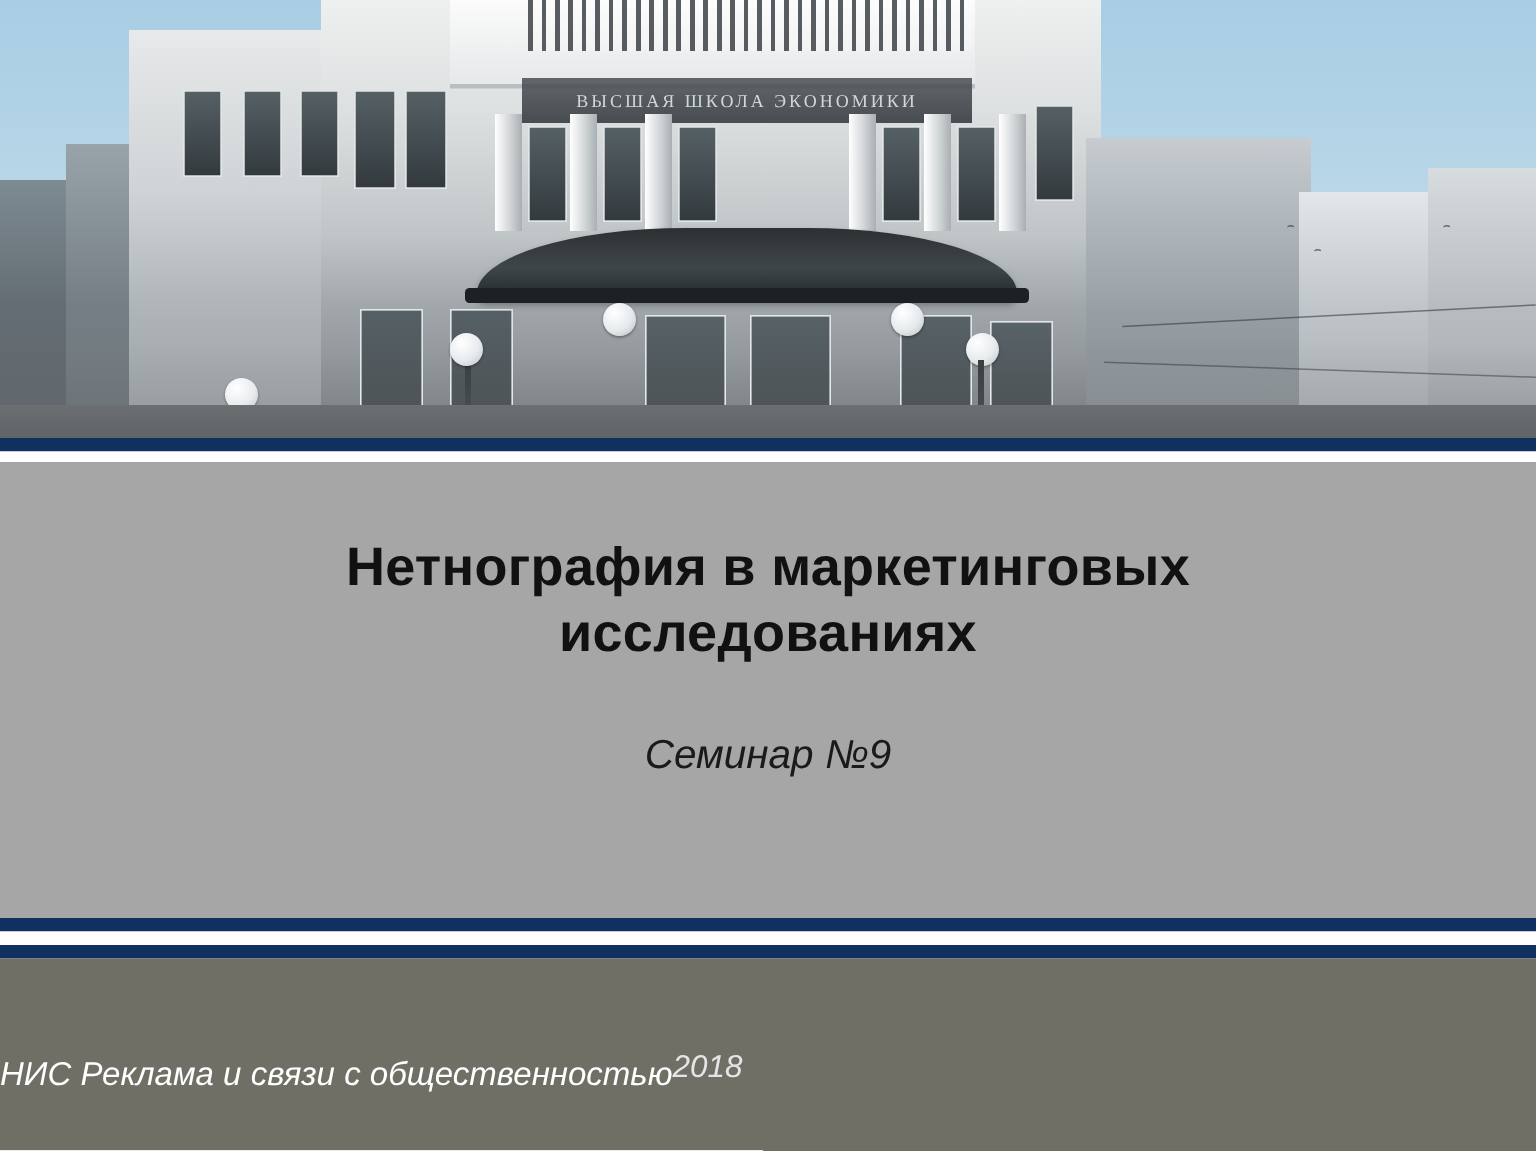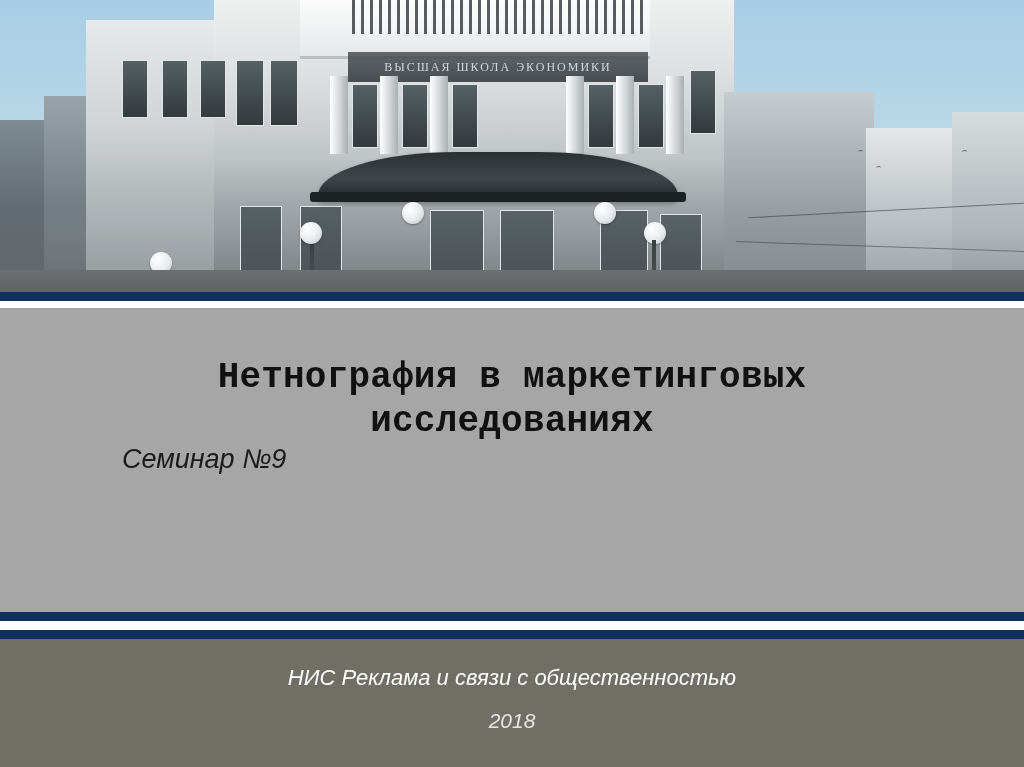--- a/index.html
+++ b/index.html
@@ -200,40 +200,39 @@
   }
   .title-text {
     margin-top: 48px;
     width: 780px;
     text-align: center;
     font-size: 36px;
     font-weight: bold;
     color: #111111;
     line-height: 1.22;
     letter-spacing: .2px;
-    font-family: Liberation Mono, monospace;
   }
   .subtitle-text {
+    margin-top: 44px;
     width: 780px;
-    text-align: left;
+    text-align: center;
     font-size: 27px;
     font-style: italic;
     color: #1a1a1a;
   }
 
   
   .footer-panel {
     position: absolute;
     left: 0;
     top: 639px;
     width: 1024px;
     height: 128px;
     background: #6f6f66;
     display: flex;
-    flex-direction: column;
     align-items: center;
   }
   .footer-line-1 {
     margin-top: 26px;
     font-size: 22px;
     font-style: italic;
     color: #ffffff;
     text-align: center;
   }
   .footer-line-2 {

